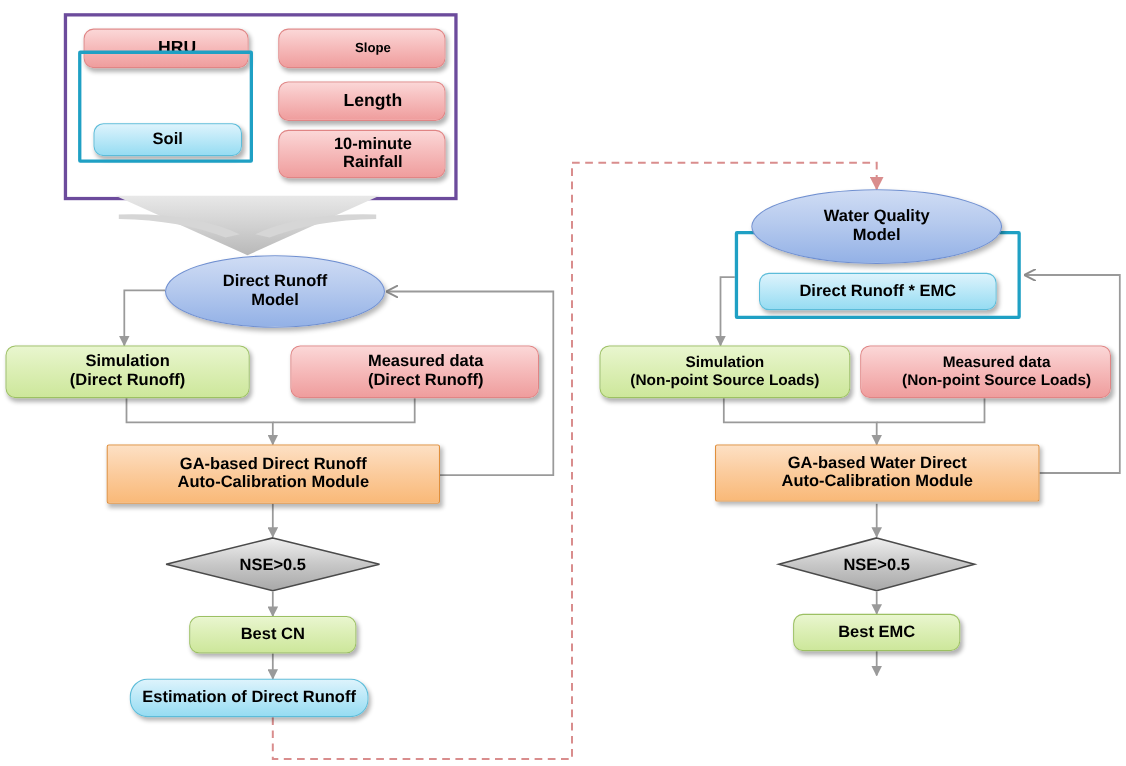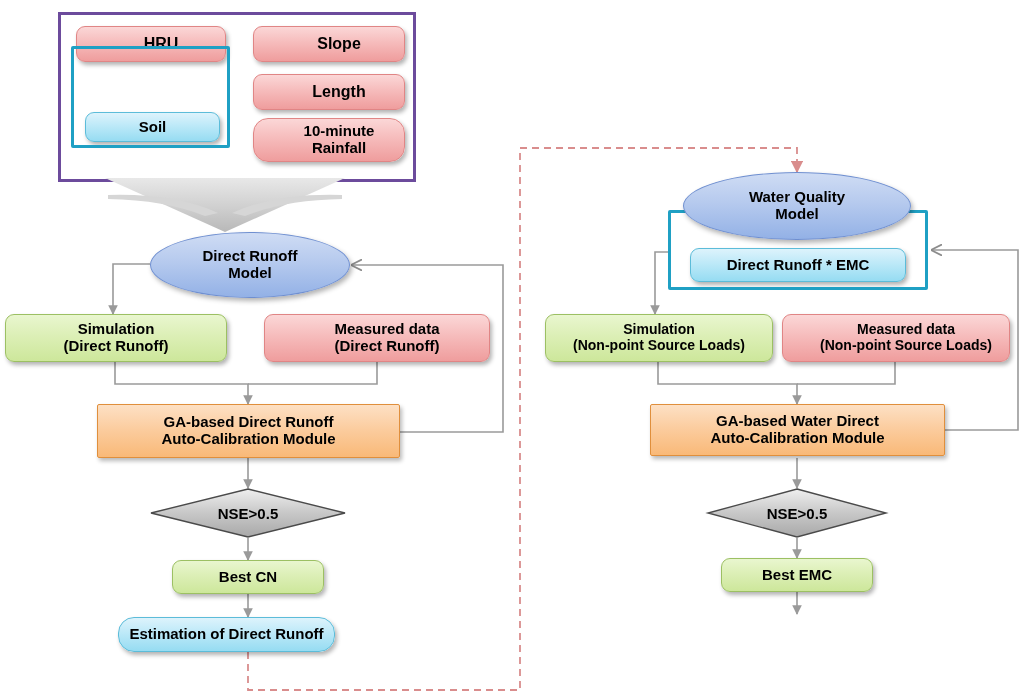--- a/index.html
+++ b/index.html
@@ -182,29 +182,29 @@
 
   <div class="node rrect pink" style="left:76px; top:26px; width:150px; height:36px; font-size:16px;">
     <span>HRU</span>
   </div>
 
 
   <div class="node rrect blue" style="left:85px; top:112px; width:135px; height:30px; font-size:15px;">
     <span>Soil</span>
   </div>
 
-  <div class="node rrect pink" style="left:253px; top:26px; width:152px; height:36px; font-size:16px;">
+  <div class="node rrect pink" style="left:253px; top:26px; width:152px; height:36px; font-size:12px;">
     <span>Slope</span>
   </div>
 
   <div class="node rrect pink" style="left:253px; top:74px; width:152px; height:36px; font-size:16px;">
     <span>Length</span>
   </div>
 
-  <div class="node rrect pink" style="left:253px; top:118px; width:152px; height:44px; font-size:15px;border-radius:15px;">
+  <div class="node rrect pink" style="left:253px; top:118px; width:152px; height:44px; font-size:15px;">
     <span>10-minute
 Rainfall</span>
   </div>
 
   <div class="node ellipse" style="left:150px; top:232px; width:200px; height:66px; font-size:15px;">
     <span>Direct Runoff
 Model</span>
   </div>
 
   <div class="node rrect green" style="left:5px; top:314px; width:222px; height:48px; font-size:15px;">

